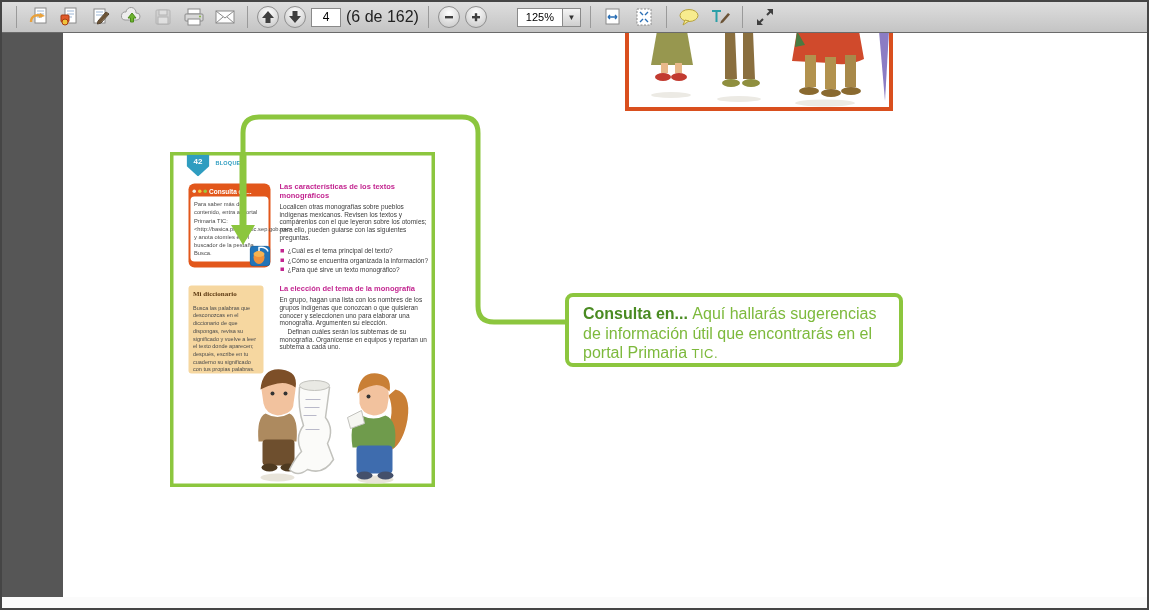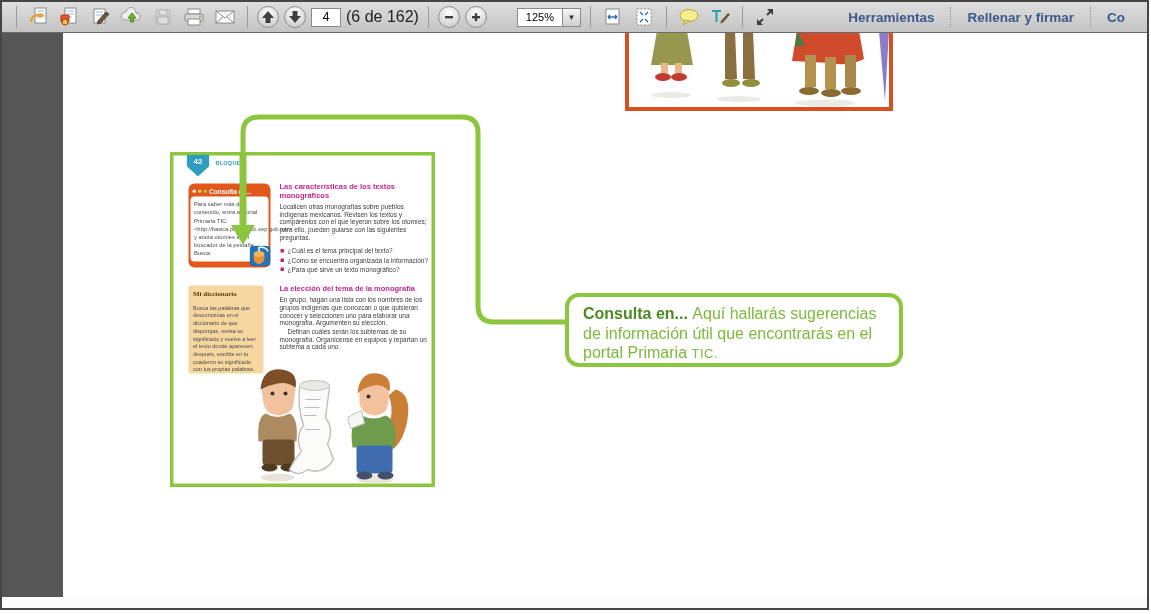--- a/index.html
+++ b/index.html
@@ -45,21 +45,21 @@
   
   .top-image { position:absolute; left:562px; top:-6px; width:268px; height:84px;
                border:4px solid #d94f1e; background:#fff; overflow:hidden; }
 
   
   .connector { position:absolute; left:0; top:0; width:1050px; height:564px;
                pointer-events:none; z-index:5; }
 
   
   .callout { position:absolute; left:502px; top:260px; width:338px; height:74px;
-             border:4px solid #8CC63E; border-radius:14px; background:#fff;
+             border:4px solid #8CC63E; border-radius:8px; background:#fff;
              padding:7px 12px 6px 14px; z-index:6;
              font-size:16px; line-height:1.23; color:#7db93c; }
   .callout .lead { font-weight:bold; color:#4a8b22; }
   .callout .tic { font-size:13px; letter-spacing:.5px; }
 
   
   .minipage-wrap { position:absolute; left:107px; top:119px; width:530px; height:670px;
                    transform:scale(.5); transform-origin:0 0; }
   .minipage { position:relative; width:530px; height:670px; background:#fff;
               border:7px solid #8CC63E; }
@@ -232,25 +232,20 @@
 
     <div class="tb-sep"></div>
 
     <button class="tb-btn">
       <svg width="22" height="20" viewBox="0 0 22 20">
         <path d="M9 12L4 17M13 8l5-5" stroke="#3f3f3f" stroke-width="2"></path>
         <path d="M3 12v6h6zM19 8V2h-6z" fill="#3f3f3f"></path>
       </svg>
     </button>
 
-    <div class="tb-right">
-      <button class="menu-item">Herramientas</button>
-      <button class="menu-item">Rellenar y firmar</button>
-      <button class="menu-item">Co</button>
-    </div>
   </div>
 
   <div class="viewport">
     <div class="pdf-page">
 
       <div class="top-image">
         <svg width="260" height="76" viewBox="0 0 260 76">
           <ellipse cx="42" cy="64" rx="20" ry="3" fill="#eceae4"></ellipse>
           <ellipse cx="110" cy="68" rx="22" ry="3" fill="#eceae4"></ellipse>
           <ellipse cx="196" cy="72" rx="30" ry="3.5" fill="#eceae4"></ellipse>

